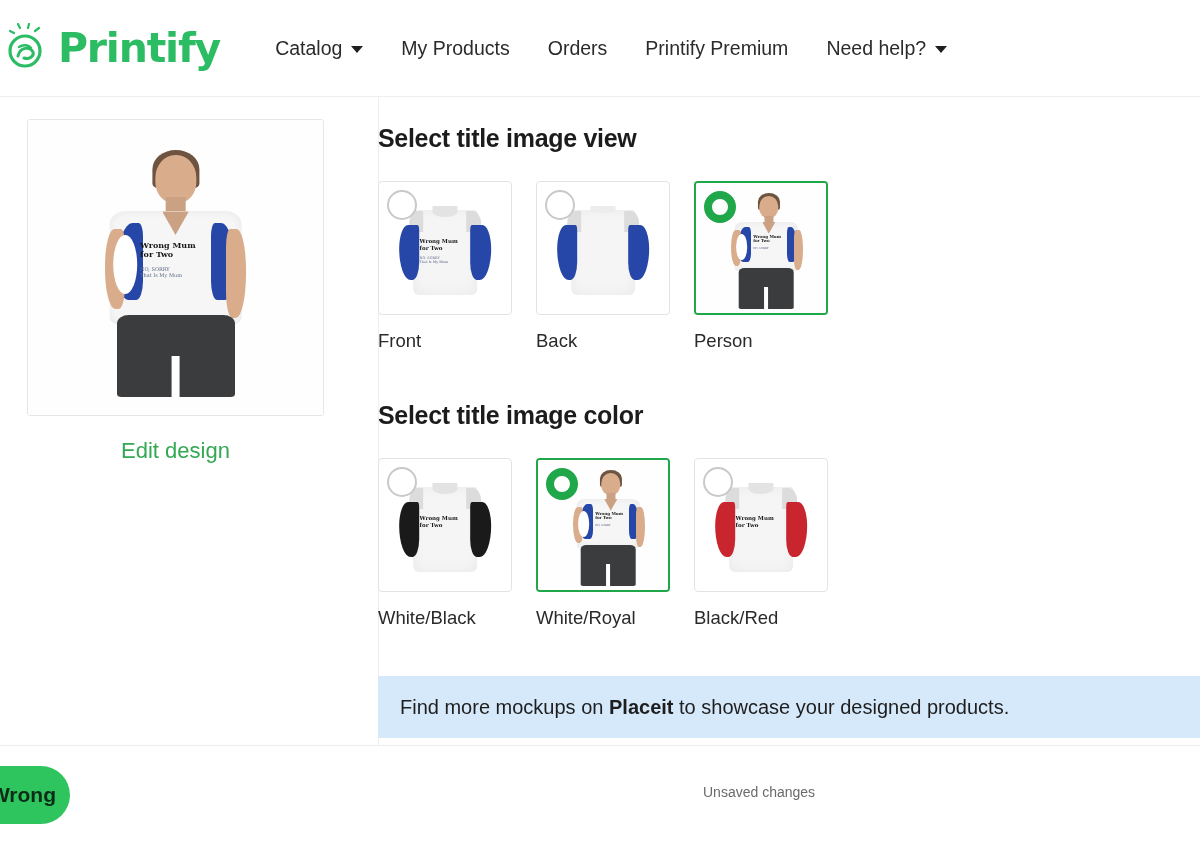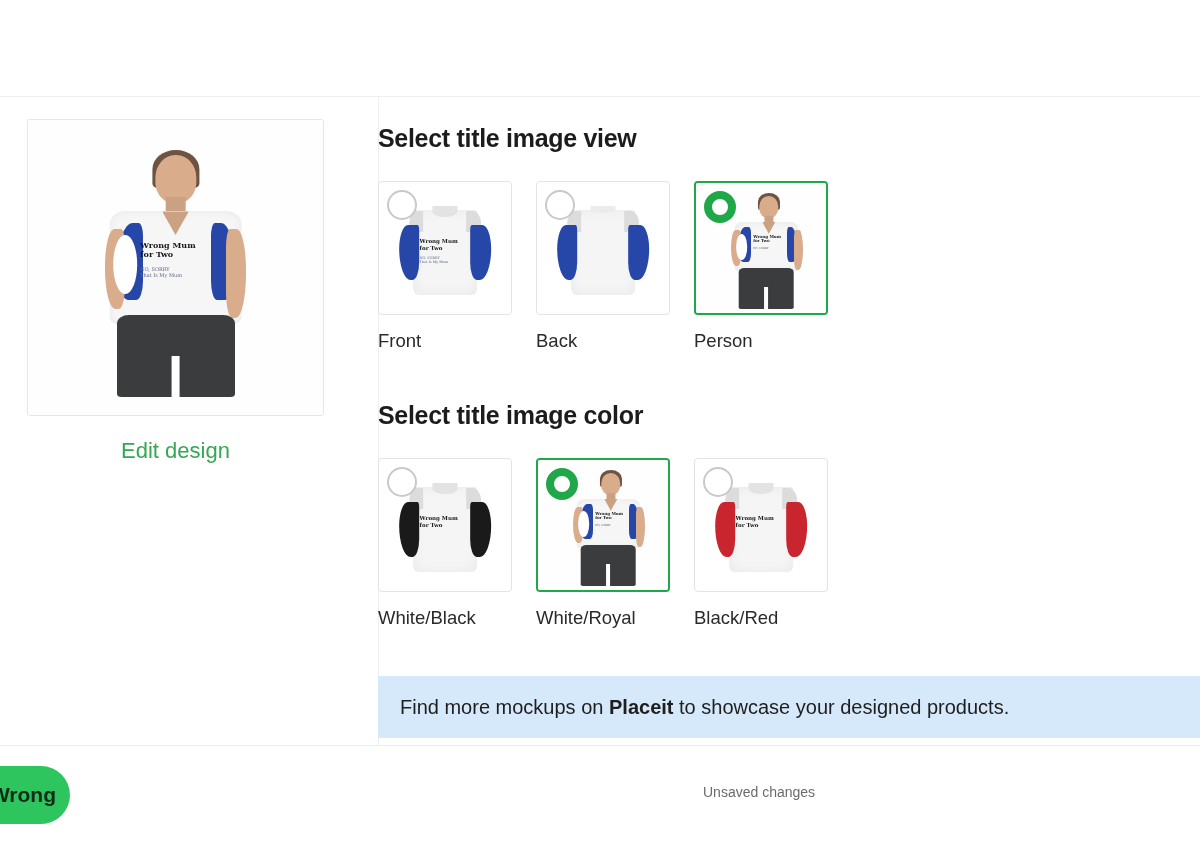--- a/index.html
+++ b/index.html
@@ -199,21 +199,56 @@
   .unsaved {
     position: absolute; left: 703px; top: 38px;
     font-size: 14px; color: #6b6b6b;
   }
 </style>
 </head>
 <body>
 
 <div class="header">
 
-
+  <div class="logo-wrap">
+    <span class="logo-mark">
+      <svg width="48" height="50" viewBox="0 0 48 50">
+        <g stroke="#2cbc63" stroke-width="2.2" stroke-linecap="round">
+          <line x1="12" y1="5" x2="10" y2="1"></line>
+          <line x1="20" y1="5" x2="21" y2="1"></line>
+          <line x1="27" y1="8" x2="31" y2="5"></line>
+          <line x1="6" y1="10" x2="2" y2="8"></line>
+        </g>
+        <circle cx="17" cy="28" r="15" fill="none" stroke="#2cbc63" stroke-width="3.2"></circle>
+        <path d="M10 33 C12 24, 22 23, 25 29 C26.5 33, 21 37, 16 35" fill="none" stroke="#2cbc63" stroke-width="3" stroke-linecap="round"></path>
+        <path d="M11 24 C15 21, 21 22, 23 25" fill="none" stroke="#2cbc63" stroke-width="2.4" stroke-linecap="round"></path>
+      </svg>
+    </span>
+    <span class="logo-word">Printify</span>
+  </div>
+
+  <nav class="nav">
+    <div class="nav-item">
+      <span>Catalog</span>
+      <span class="caret"></span>
+    </div>
+    <div class="nav-item">
+      <span>My Products</span>
+    </div>
+    <div class="nav-item">
+      <span>Orders</span>
+    </div>
+    <div class="nav-item">
+      <span>Printify Premium</span>
+    </div>
+    <div class="nav-item">
+      <span>Need help?</span>
+      <span class="caret"></span>
+    </div>
+  </nav>
 </div>
 
 <div class="content">
 
   <div class="left-col">
     <div class="preview-card">
       <div class="person">
         <div class="p-hair" style="top:10%;width:16%;height:13%;"></div>
         <div class="p-head" style="top:12%;width:14%;height:16%;"></div>
         <div class="p-neck" style="top:26%;width:7%;height:7%;"></div>

